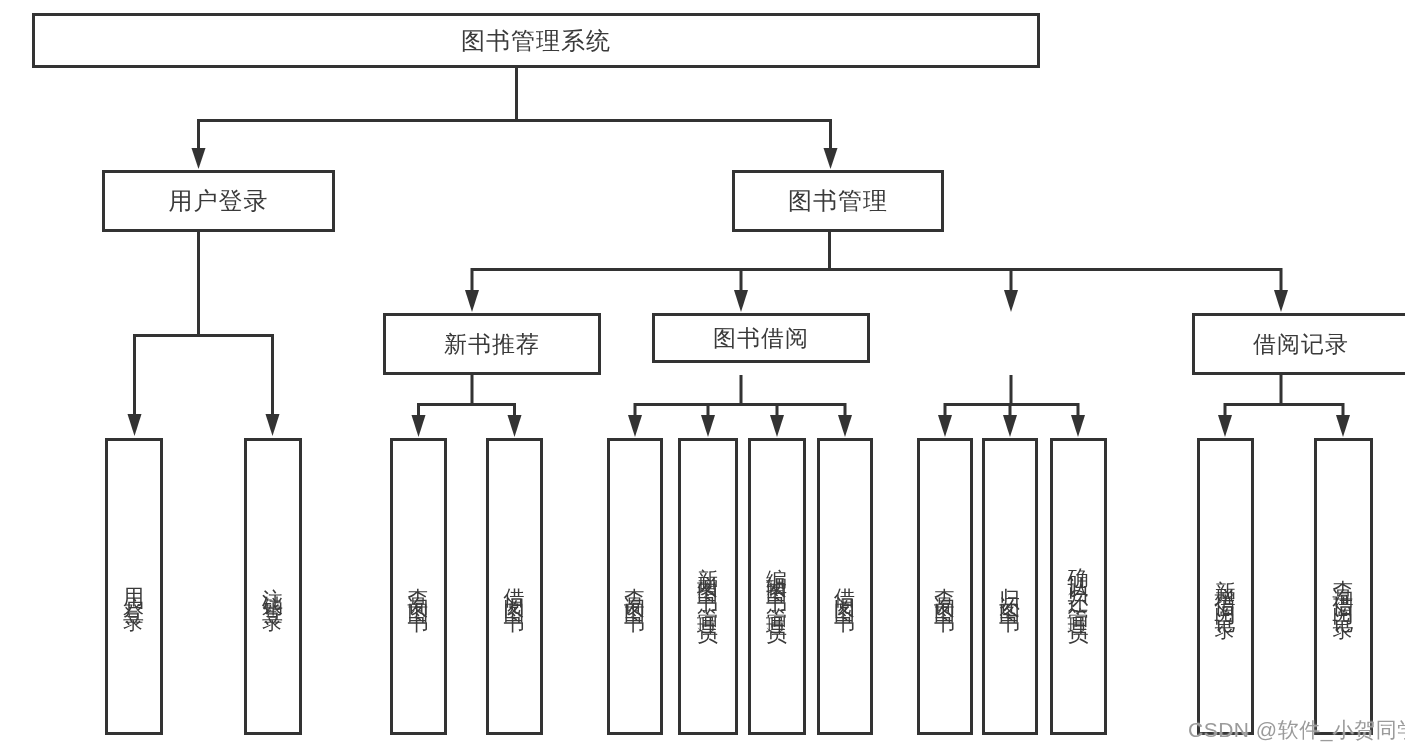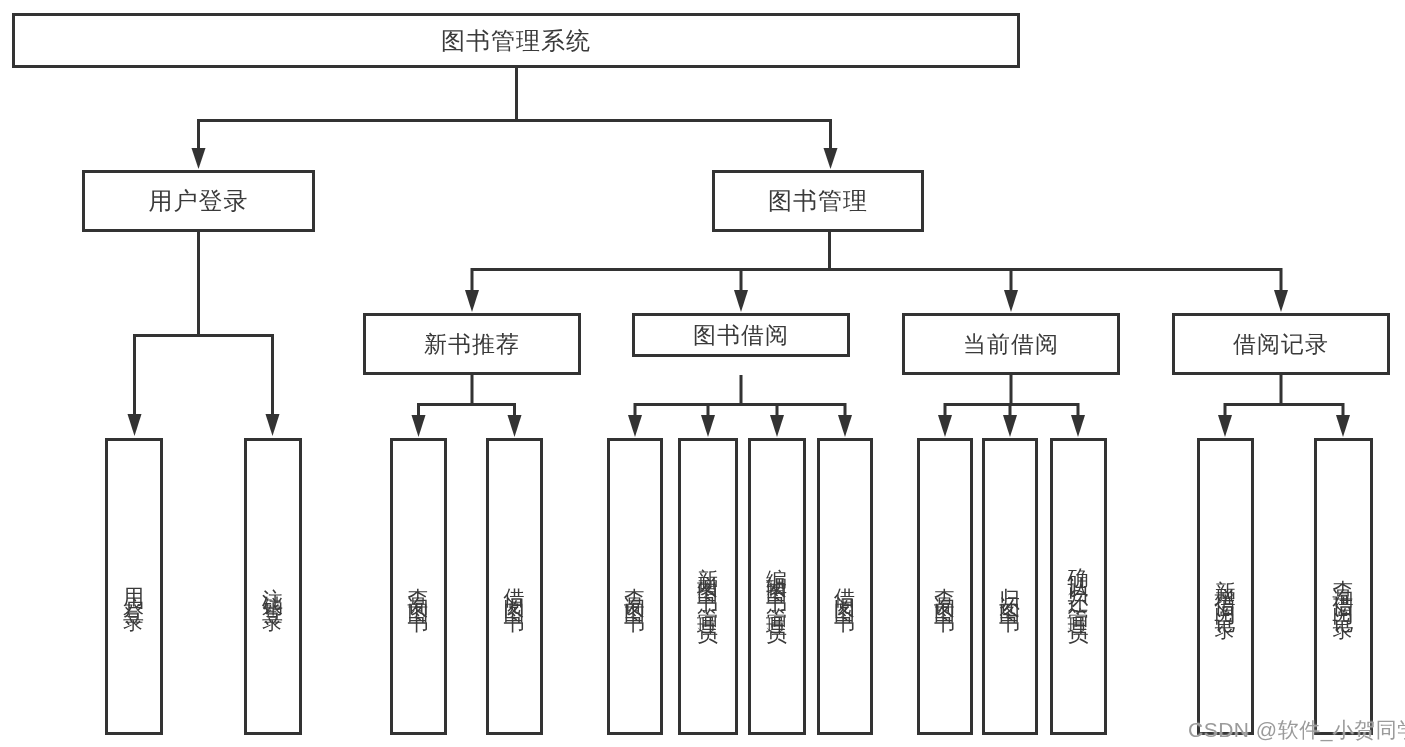--- a/index.html
+++ b/index.html
@@ -19,21 +19,21 @@
   .box{
     position:absolute;
     background:#ffffff;
     border:3px solid var(--line);
     box-sizing:border-box;
     display:flex;
     align-items:center;
     justify-content:center;
     text-align:center;
   }
-  .hlabel{font-size:24px;letter-spacing:1px;}
+  .hlabel{font-size:24px;letter-spacing:1px;margin-left:20px;}
   .l3 .hlabel-inner{font-size:23px;}
   .vbox{
     writing-mode:vertical-rl;
     text-orientation:mixed;
     font-size:21px;
     letter-spacing:8px;
     line-height:1;
   }
   #connectors{position:absolute;left:0;top:0;}
   .watermark{
@@ -112,25 +112,22 @@
   <div class="box hlabel" style="left:82px;top:170px;width:233px;height:62px;">
     <span class="hlabel-inner">用户登录</span>
   </div>
   <div class="box hlabel" style="left:712px;top:170px;width:212px;height:62px;">
     <span class="hlabel-inner">图书管理</span>
   </div>
 
   <div class="box hlabel l3" style="left:363px;top:313px;width:218px;height:62px;">
     <span class="hlabel-inner">新书推荐</span>
   </div>
-  <div class="box hlabel l3" style="left:632px;top:313px;width:218px;height:44px;">
+  <div class="box hlabel l3" style="left:632px;top:313px;width:218px;height:50px;">
     <span class="hlabel-inner">图书借阅</span>
-  </div>
-  <div class="box hlabel l3" style="left:902px;top:313px;width:218px;height:62px;">
-    <span class="hlabel-inner">当前借阅</span>
   </div>
   <div class="box hlabel l3" style="left:1172px;top:313px;width:218px;height:62px;">
     <span class="hlabel-inner">借阅记录</span>
   </div>
 
   <div class="box vbox" style="left:105px;top:438px;width:58px;height:297px;">
     <span>用户登录</span>
   </div>
   <div class="box vbox" style="left:244px;top:438px;width:58px;height:297px;">
     <span>注销登录</span>

